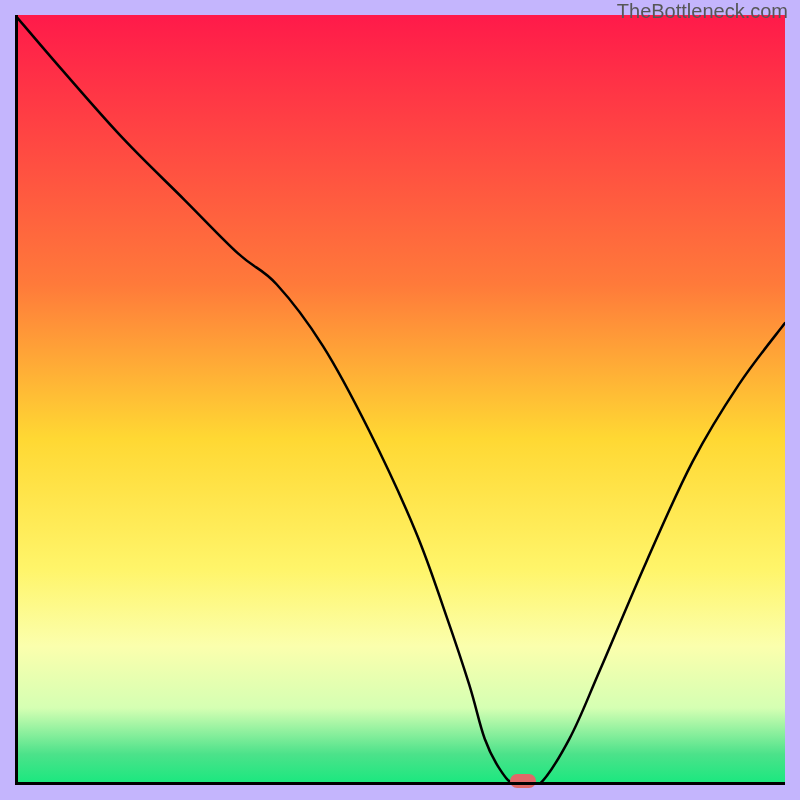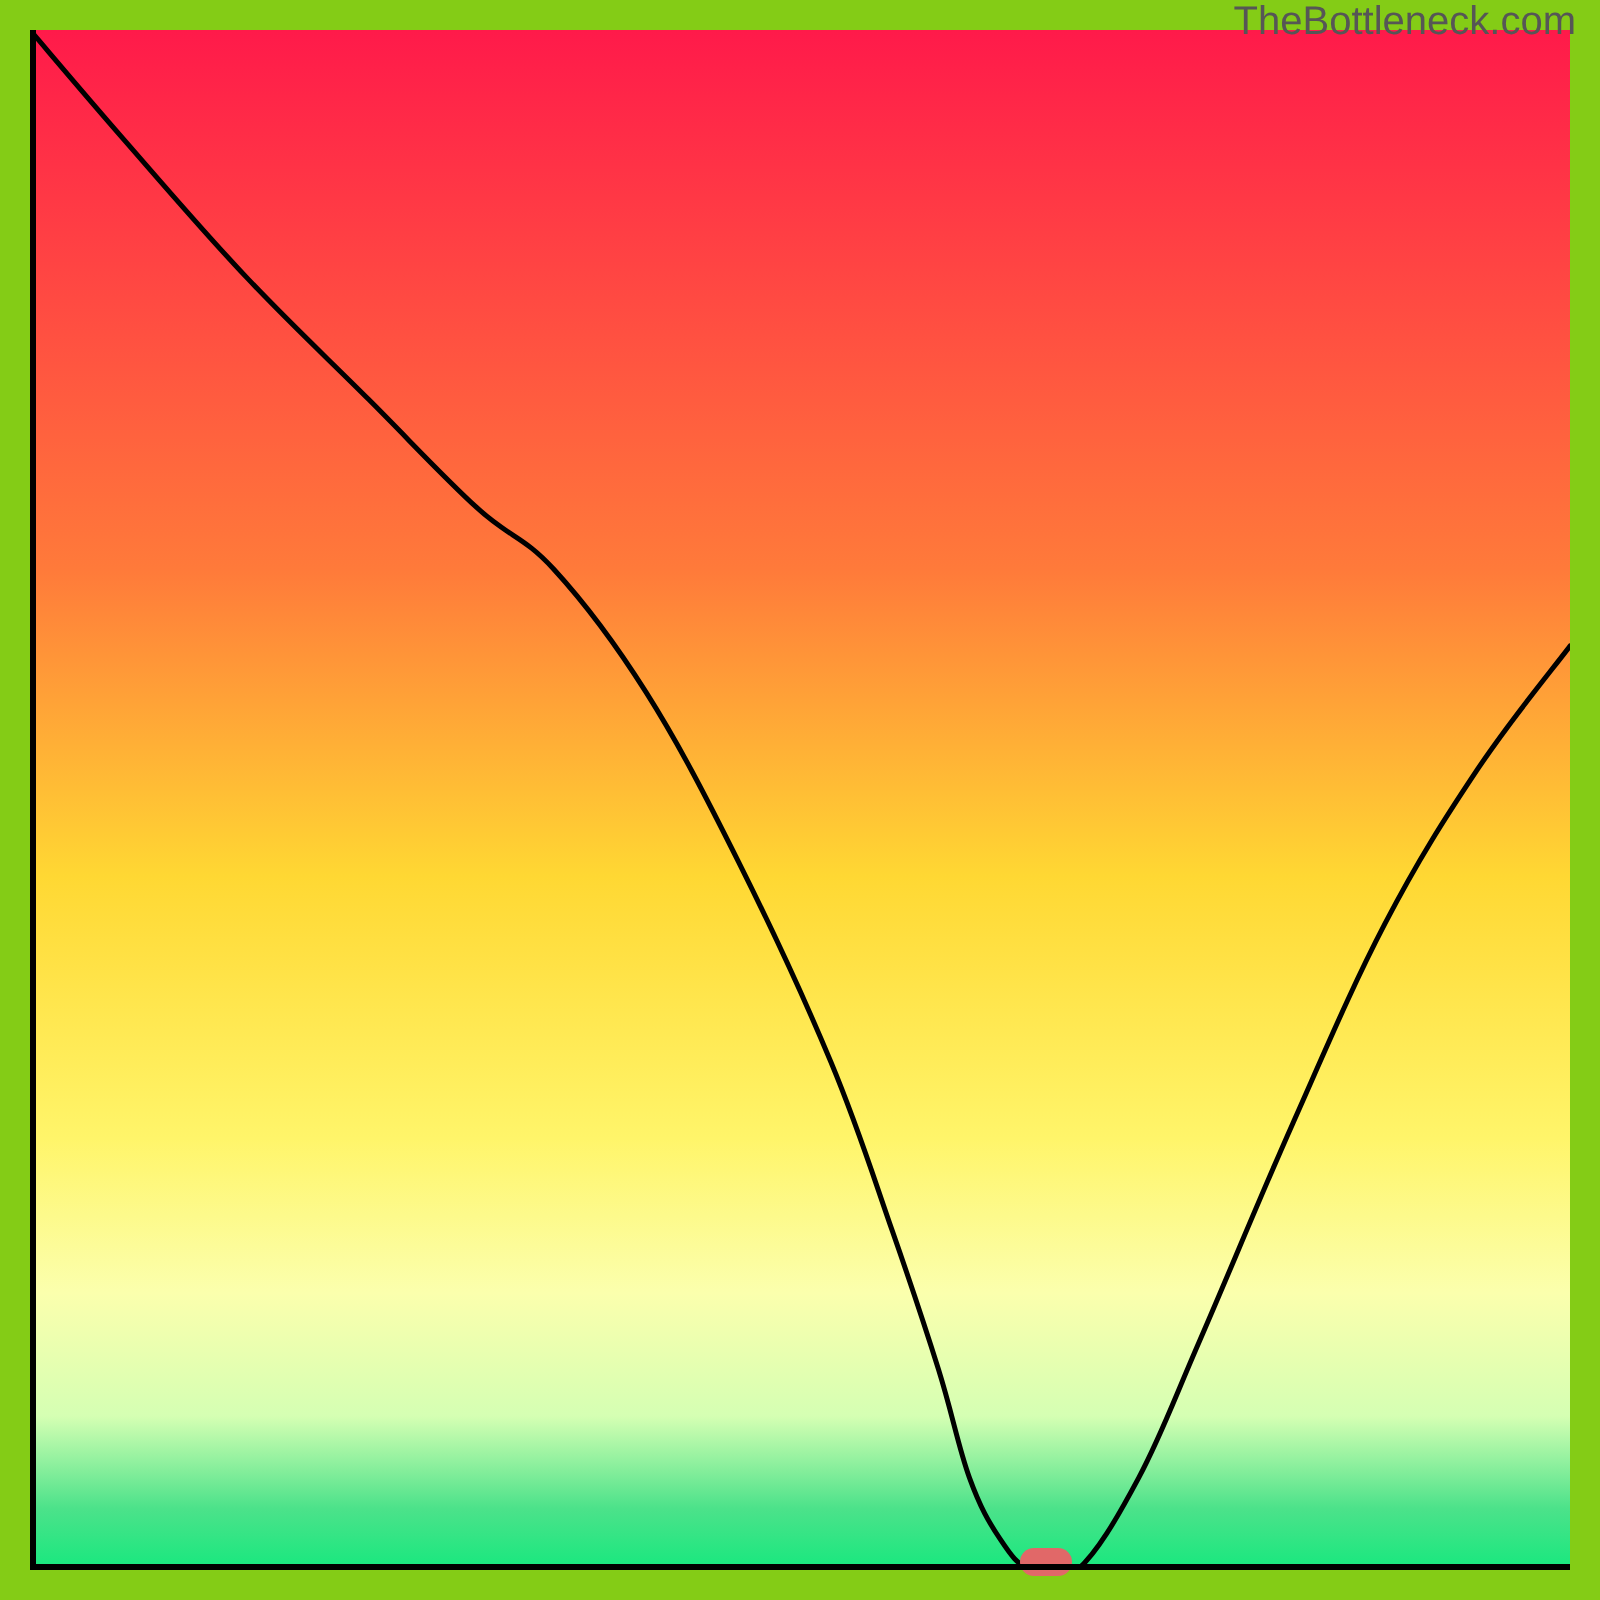--- a/index.html
+++ b/index.html
@@ -1,21 +1,21 @@
 <!DOCTYPE html>
 <html><head>
 <meta charset="utf-8">
 <style>
   * { margin: 0; padding: 0; box-sizing: border-box; }
   html, body { width: 800px; height: 800px; overflow: hidden; background: #fff; }
   .chart-container {
     position: relative;
     width: 800px;
     height: 800px;
-    background: #84cc16;
+    background: #c4b5fd;
   }
   .plot-area {
     position: absolute;
     left: 15px;
     top: 15px;
     width: 770px;
     height: 770px;
   }
   .gradient-bg {
     position: absolute;

